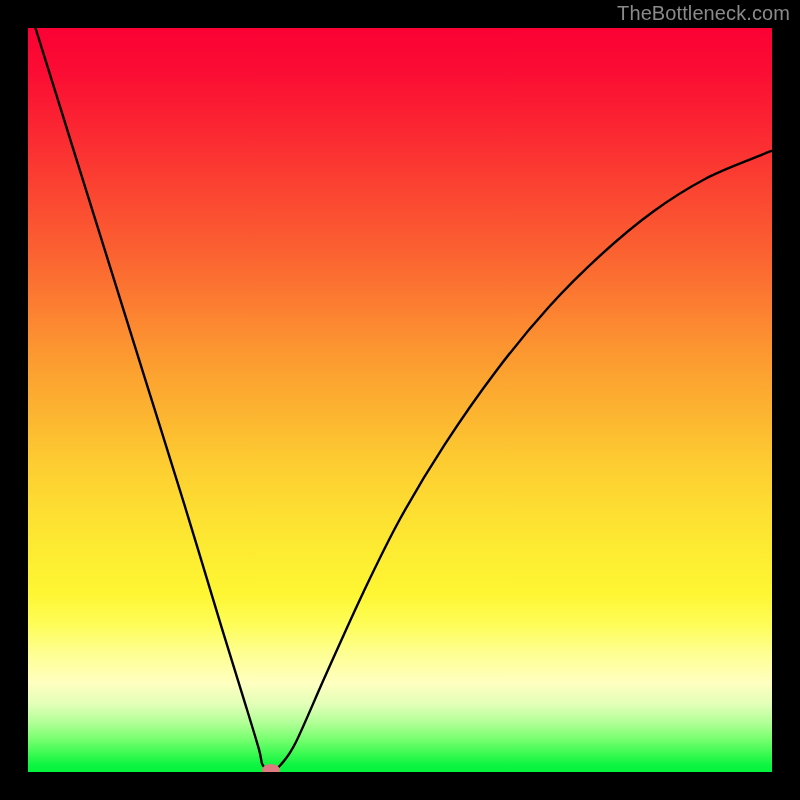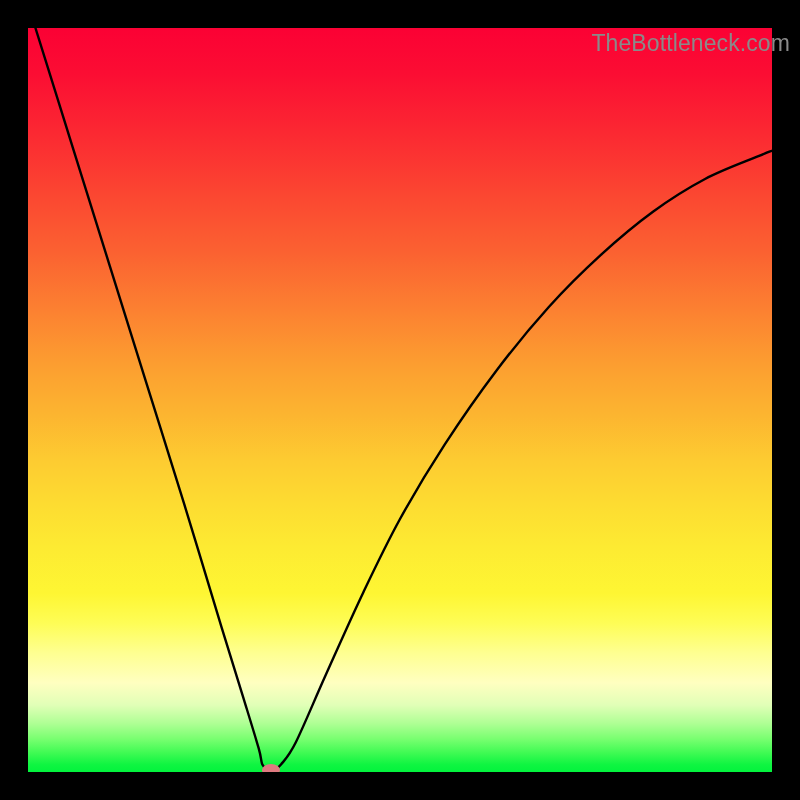--- a/index.html
+++ b/index.html
@@ -63,25 +63,24 @@
     height: 12px;
     border-radius: 50%;
     background: #df7a80;
     transform: translate(-50%, -50%);
   }
   .watermark {
     position: absolute;
     top: 2px;
     right: 10px;
     color: #8a8a8a;
-    font-size: 23px;
+    font-size: 20px;
     font-weight: 500;
     letter-spacing: 0.1px;
     user-select: none;
-    margin-top: 28px;
   }
 </style>
 </head>
 <body>
 
 <div class="stage">
 
   <div class="plot-area">
     <div class="gradient-bg"></div>
     <svg class="curve" viewBox="0 0 744 744" preserveAspectRatio="none">

